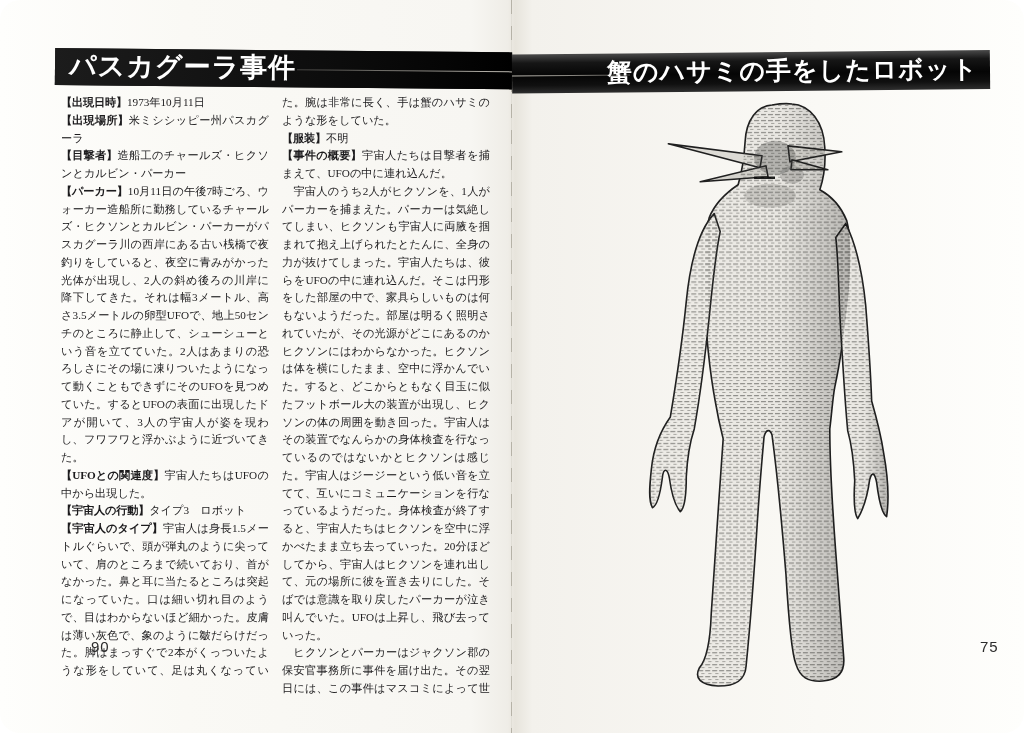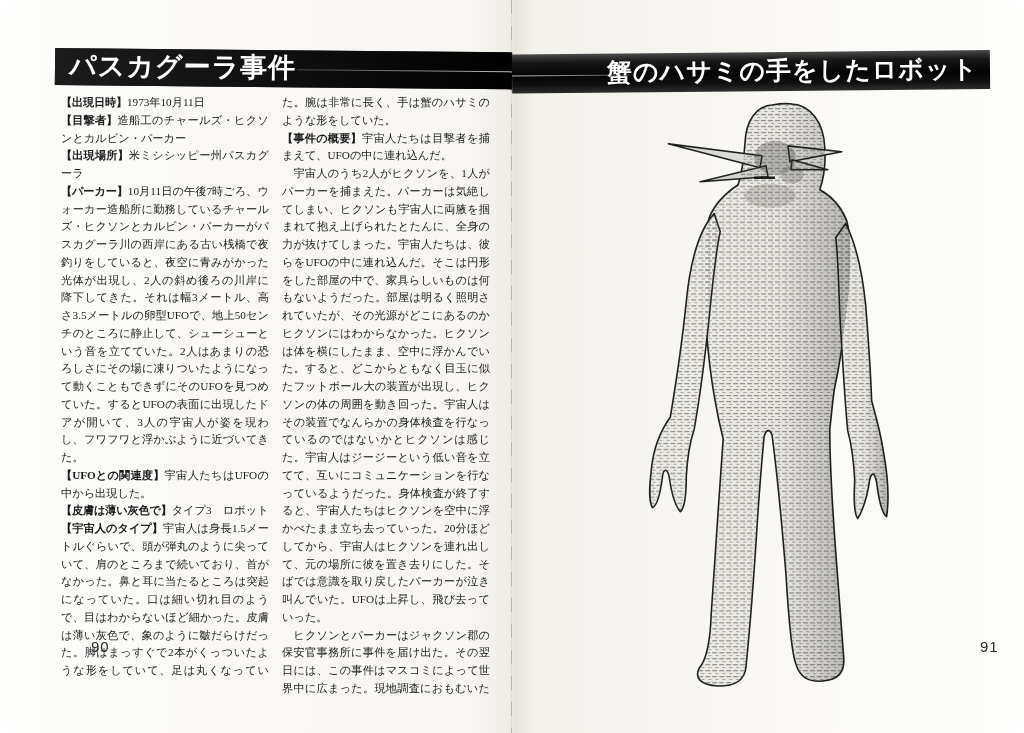--- a/index.html
+++ b/index.html
@@ -68,26 +68,27 @@
     <span class="bar-rule"></span>
   </div>
 
   <div class="bar bar-right">
     <span class="bar-rule"></span>
     <span class="bar-title">蟹のハサミの手をしたロボット</span>
   </div>
 
   <div class="article">
       <p><b>【出現日時】</b>1973年10月11日</p>
+      <p><b>【出現場所】</b>米ミシシッピー州パスカグーラ</p>
       <p><b>【目撃者】</b>造船工のチャールズ・ヒクソンとカルビン・パーカー</p>
-      <p><b>【出現場所】</b>米ミシシッピー州パスカグーラ</p>
       <p><b>【パーカー】</b>10月11日の午後7時ごろ、ウォーカー造船所に勤務しているチャールズ・ヒクソンとカルビン・パーカーがパスカグーラ川の西岸にある古い桟橋で夜釣りをしていると、夜空に青みがかった光体が出現し、2人の斜め後ろの川岸に降下してきた。それは幅3メートル、高さ3.5メートルの卵型UFOで、地上50センチのところに静止して、シューシューという音を立てていた。2人はあまりの恐ろしさにその場に凍りついたようになって動くこともできずにそのUFOを見つめていた。するとUFOの表面に出現したドアが開いて、3人の宇宙人が姿を現わし、フワフワと浮かぶように近づいてきた。</p>
       <p><b>【UFOとの関連度】</b>宇宙人たちはUFOの中から出現した。</p>
-      <p><b>【皮膚は薄い灰色で】</b>タイプ3　ロボット</p>
+      <p><b>【宇宙人の行動】</b>タイプ3　ロボット</p>
       <p><b>【宇宙人のタイプ】</b>宇宙人は身長1.5メートルぐらいで、頭が弾丸のように尖っていて、肩のところまで続いており、首がなかった。鼻と耳に当たるところは突起になっていた。口は細い切れ目のようで、目はわからないほど細かった。皮膚は薄い灰色で、象のように皺だらけだった。脚はまっすぐで2本がくっついたような形をしていて、足は丸くなっていた。腕は非常に長く、手は蟹のハサミのような形をしていた。</p>
+      <p><b>【服装】</b>不明</p>
       <p><b>【事件の概要】</b>宇宙人たちは目撃者を捕まえて、UFOの中に連れ込んだ。</p>
       <p>　宇宙人のうち2人がヒクソンを、1人がパーカーを捕まえた。パーカーは気絶してしまい、ヒクソンも宇宙人に両腋を掴まれて抱え上げられたとたんに、全身の力が抜けてしまった。宇宙人たちは、彼らをUFOの中に連れ込んだ。そこは円形をした部屋の中で、家具らしいものは何もないようだった。部屋は明るく照明されていたが、その光源がどこにあるのかヒクソンにはわからなかった。ヒクソンは体を横にしたまま、空中に浮かんでいた。すると、どこからともなく目玉に似たフットボール大の装置が出現し、ヒクソンの体の周囲を動き回った。宇宙人はその装置でなんらかの身体検査を行なっているのではないかとヒクソンは感じた。宇宙人はジージーという低い音を立てて、互いにコミュニケーションを行なっているようだった。身体検査が終了すると、宇宙人たちはヒクソンを空中に浮かべたまま立ち去っていった。20分ほどしてから、宇宙人はヒクソンを連れ出して、元の場所に彼を置き去りにした。そばでは意識を取り戻したパーカーが泣き叫んでいた。UFOは上昇し、飛び去っていった。</p>
       <p>　ヒクソンとパーカーはジャクソン郡の保安官事務所に事件を届け出た。その翌日には、この事件はマスコミによって世界中に広まった。現地調査におもむいたUFO研究団体APROのジェームズ・ハーダー博士がヒクソンに逆行催眠をかけたが、ヒクソンがあまりにも恐怖を示すので途中で打ち切らざるを得なかった。ヒクソンの目撃した宇宙人がそれまでのタイプとあまりにもかけ離れているので、APROではその宇宙人がロボットだったのではないかという意見を表明した。なお、このパスカグーラ事件の後にも、ヒクソンは宇宙人とコンタクトしたと主張している。</p>
     </div>
 
   <svg class="illo" viewBox="0 0 260 600" role="img">
     <defs>
       <pattern id="hatch" patternUnits="userSpaceOnUse" width="7" height="6">
         <path d="M0,2.5 h4.5" stroke="#474743" stroke-width="1.25" stroke-linecap="round"></path>
         <path d="M3.5,5.5 h2.5" stroke="#474743" stroke-width=".8" stroke-linecap="round"></path>
@@ -152,15 +153,15 @@
         <use href="#armR"></use>
     </g>
 
     <g fill="url(#shade)" stroke="none">
       <use href="#bodyPath"></use>
         <use href="#armR"></use>
     </g>
   </svg>
 
   <div class="pageno pageno-left">90</div>
-  <div class="pageno pageno-right">91</div>
+  <div class="pageno pageno-right">75</div>
 
 </div>
 
 </body></html>

